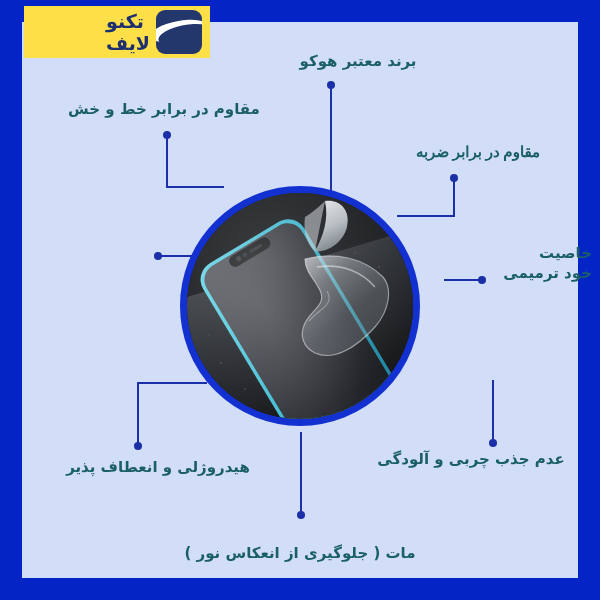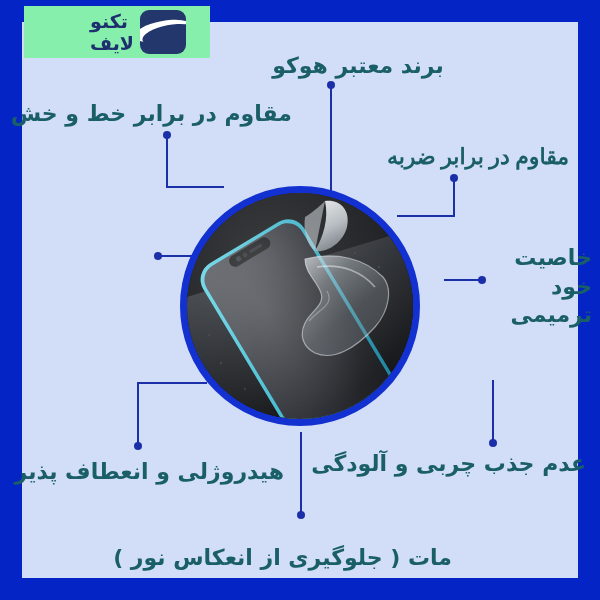--- a/index.html
+++ b/index.html
@@ -19,25 +19,25 @@
     position:absolute;
     left:22px; top:22px;
     width:556px; height:556px;
     background:#d2ddf7;
   }
   
   .logo-plate {
     position:absolute;
     left:24px; top:6px;
     width:186px; height:52px;
-    background:#86efac;
+    background:#fde047;
     display:flex;
     align-items:center;
     justify-content:flex-end;
-    padding-right:24px;
+    padding-right:8px;
     gap:6px;
     z-index:12;
   }
   .logo-text {
     display:flex;
     flex-direction:column;
     align-items:flex-end;
     line-height:1.0;
     color:#1d2f6e;
     font-weight:bold;
@@ -84,21 +84,21 @@
     background:#15171a;
   }
   .photo-inner { position:absolute; inset:0; overflow:hidden; }
 
   
   .label {
     position:absolute;
     color:#1a5f67;
     direction:rtl;
     text-align:center;
-    font-size:22px;
+    font-size:15px;
     font-weight:bold;
     line-height:1.25;
     white-space:nowrap;
     z-index:9;
   }
   .label.two-line { white-space:normal; line-height:1.3; }
 
   
   .conn { position:absolute; z-index:5; }
   .vline { position:absolute; width:2px; background:#1a2fa8; }

